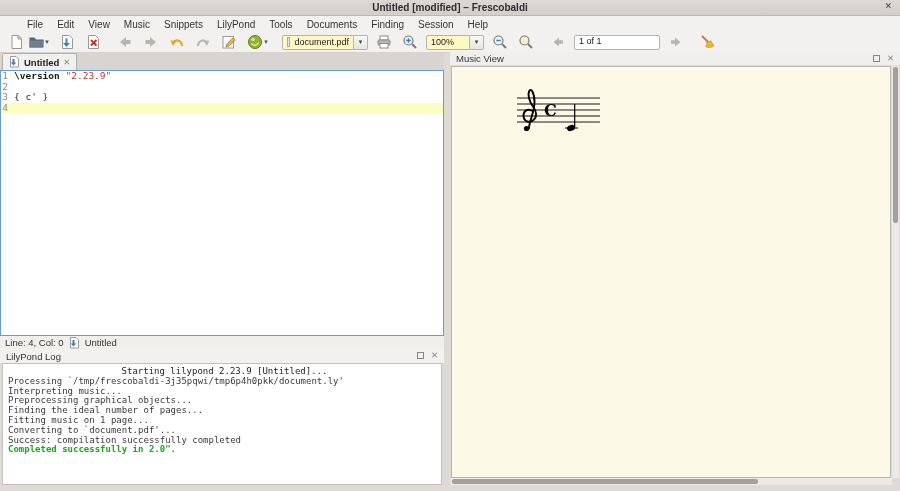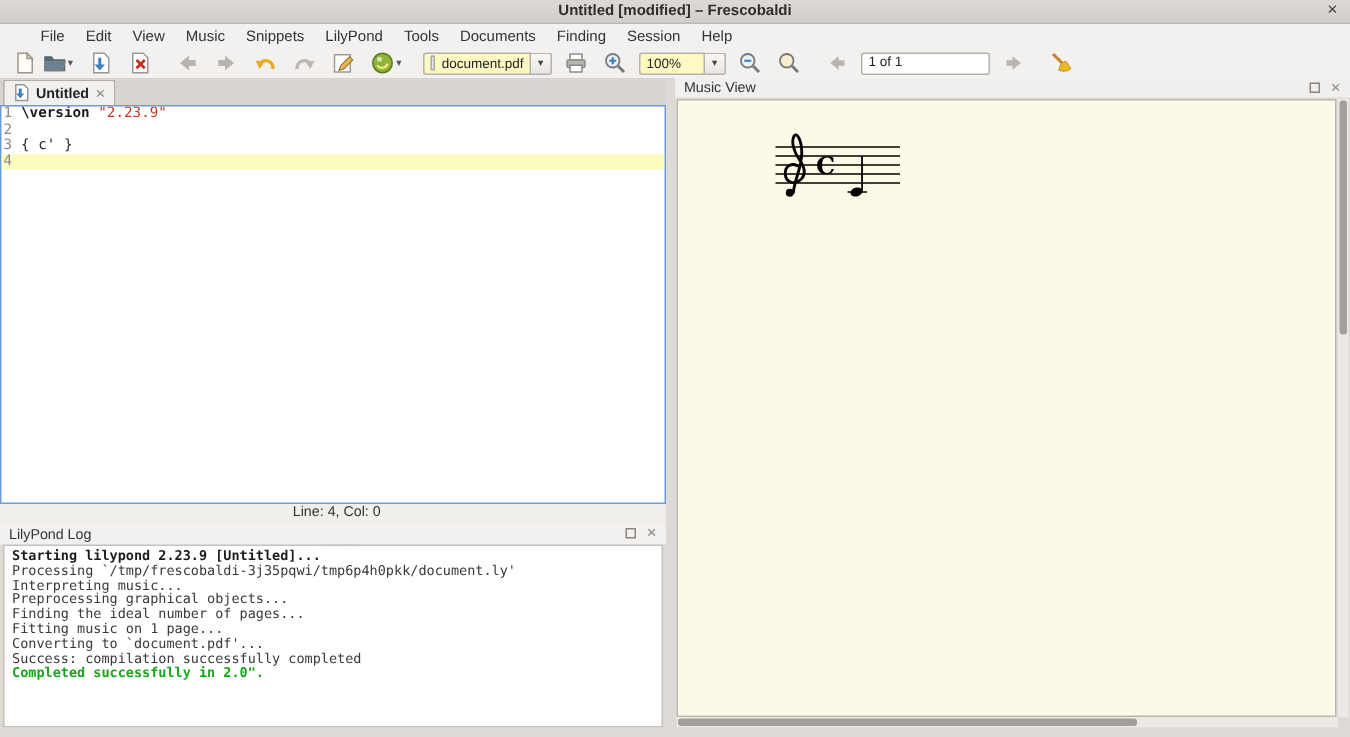--- a/index.html
+++ b/index.html
@@ -49,33 +49,33 @@
     font-family:"DejaVu Sans Mono", monospace; font-size:9.5px; overflow:hidden; }
   .ed-row { display:flex; height:10.5px; line-height:10.5px; }
   .ed-row.current { background:#fcfcbe; }
   .ed-num { width:10px; text-align:right; padding-right:3px; color:#8a8a8a; flex:none; }
   .ed-code { padding-left:3px; white-space:pre; color:#2b2b2b; }
   .ed-kw { font-weight:bold; color:#1a1a1a; }
   .ed-str { color:#c0392b; }
 
   .statusbar { position:absolute; left:0; top:336px; width:444px; height:13px;
     background:#f1efec; display:flex; align-items:center; gap:5px; padding-left:5px;
-    font-size:9.5px; color:#333;flex-direction:column; }
+    font-size:9.5px; color:#333; }
 
   .log-header { position:absolute; left:0; top:349px; width:444px; height:14px;
     background:#f3f1ef; display:flex; align-items:center; font-size:9.5px; color:#333;
     padding-left:6px; }
   .panel-btns { position:absolute; right:6px; top:2px; display:flex; gap:7px; align-items:center; }
   .float-btn { width:7px; height:7px; border:1px solid #8a8681; display:inline-block; }
   .panel-close { color:#8a8681; font-size:8.5px; line-height:8px; }
 
   .log-content { position:absolute; left:2px; top:363px; width:440px; height:122px;
     background:#fff; border:1px solid #c3bfba; padding:3px 0 0 5px;
     font-family:"DejaVu Sans Mono", monospace; font-size:9px; line-height:9.8px; color:#3a3a3a; }
-  .log-line.bold { font-weight:bold; color:#1c1c1c; }
+  .log-line.bold { font-weight:normal; color:#1c1c1c;text-align:center; }
   .log-line.success { font-weight:bold; color:#17a81a; }
 
   
   .splitter { position:absolute; left:444px; top:53px; width:6px; height:432px; background:#dedad6; }
 
   
   .mv-header { position:absolute; left:450px; top:52px; width:450px; height:14px;
     background:#f1efed; display:flex; align-items:center; font-size:9.5px; color:#333;
     padding-left:6px; border-bottom:1px solid #e0dcd8; }
   .mv-page { position:absolute; left:451px; top:66px; width:440px; height:412px;

